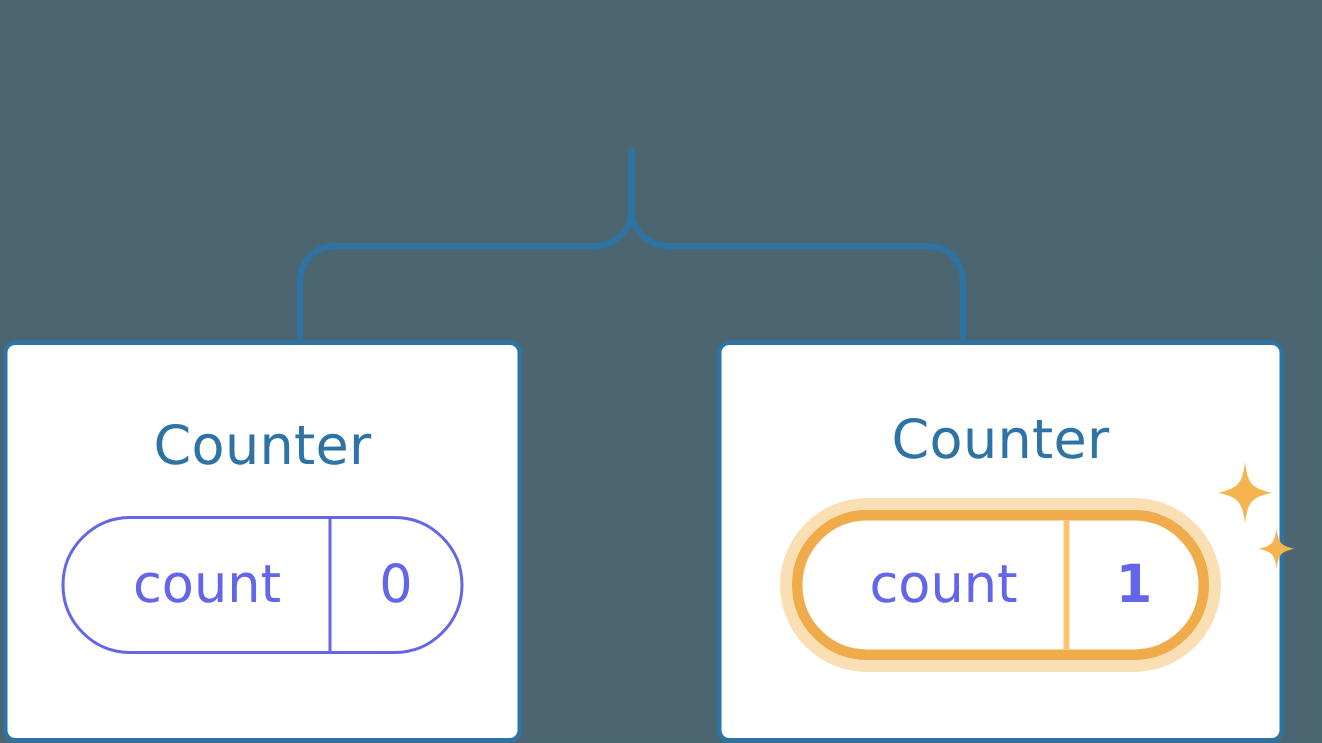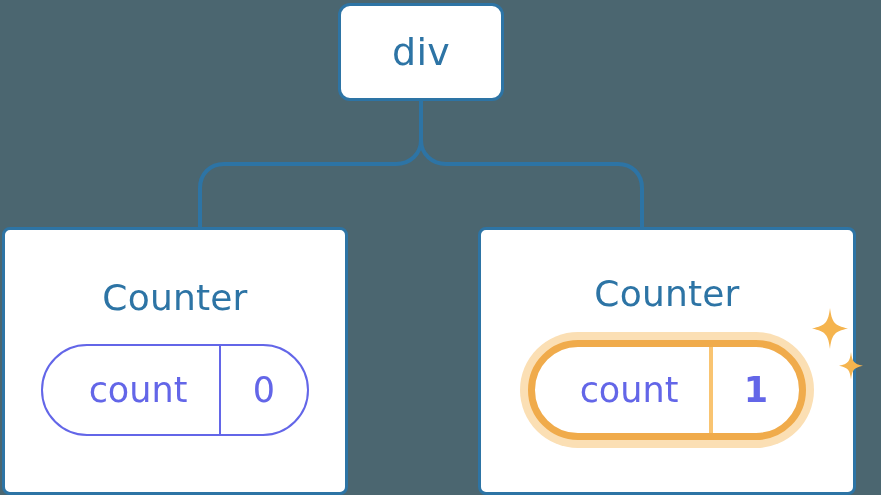--- a/index.html
+++ b/index.html
@@ -157,23 +157,20 @@
              C210,164 200,174 200,188
              L200,227" fill="none" stroke="#2d74a5" stroke-width="4" stroke-linecap="round"></path>
 
     <path d="M421,101 L421,140
              C421,154 432,164 446,164
              L618,164
              C632,164 642,174 642,188
              L642,227" fill="none" stroke="#2d74a5" stroke-width="4" stroke-linecap="round"></path>
   </svg>
 
-  <div class="node node-root">
-    <div class="node-label">div</div>
-  </div>
 
   <div class="node node-child node-left">
     <div class="node-label">Counter</div>
 
     <div class="pill-wrap">
       <div class="pill">
         <div class="pill-key">count</div>
         <div class="pill-val">0</div>
       </div>
     </div>

